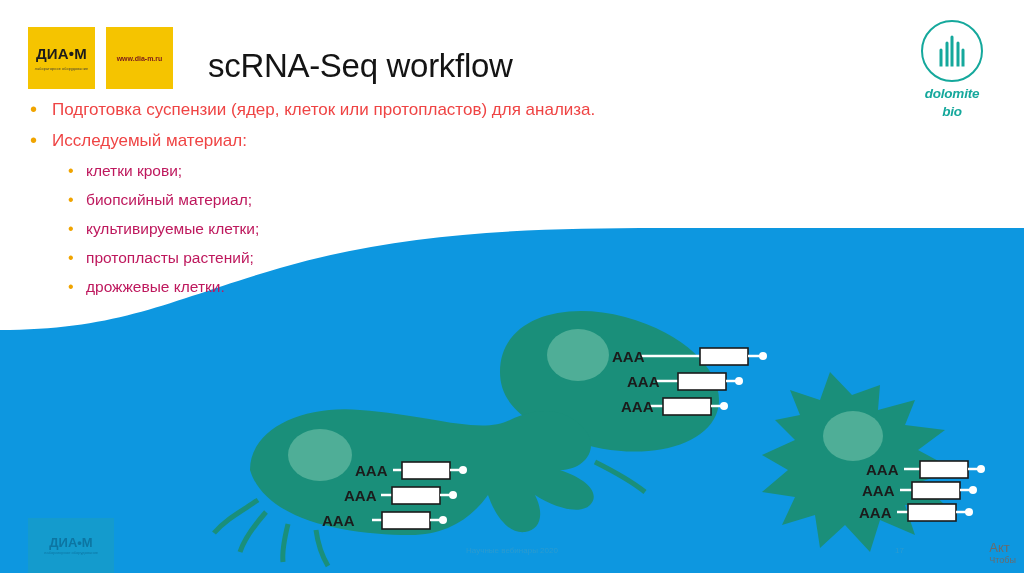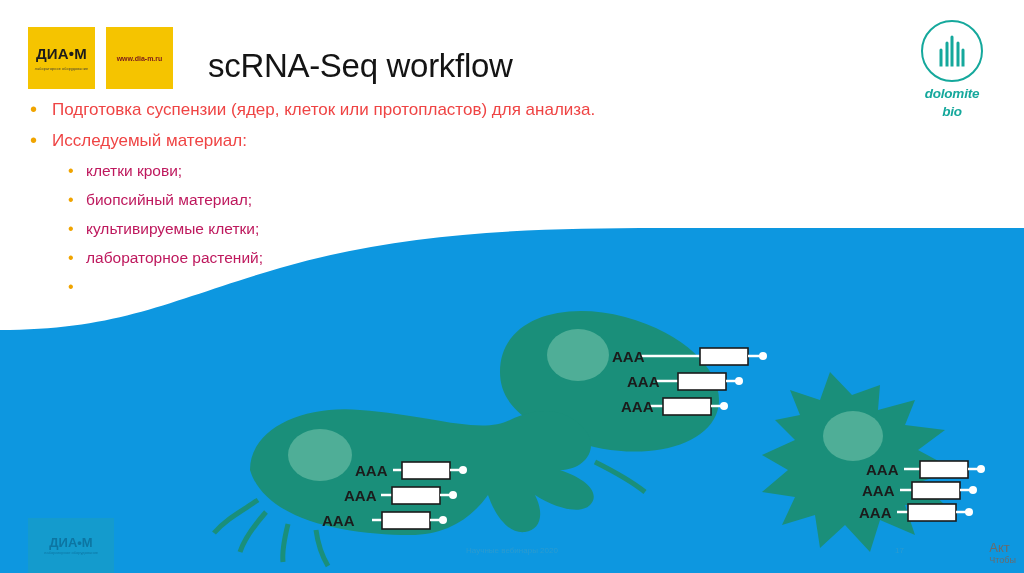--- a/index.html
+++ b/index.html
@@ -383,24 +383,25 @@
     <div class="bullet-l2">
       <span class="dot">•</span>
       <span class="txt">биопсийный материал;</span>
     </div>
     <div class="bullet-l2">
       <span class="dot">•</span>
       <span class="txt">культивируемые клетки;</span>
     </div>
     <div class="bullet-l2">
       <span class="dot">•</span>
-      <span class="txt">лабораторное растений;</span>
+      <span class="txt">протопласты растений;</span>
     </div>
     <div class="bullet-l2">
       <span class="dot">•</span>
+      <span class="txt">дрожжевые клетки.</span>
     </div>
   </div>
 
   <div class="footer-logo">
     <div class="brand">ДИА•М</div>
     <div class="sub">лабораторное оборудование</div>
   </div>
 
   <div class="footer-center">Научные вебинары 2020</div>
   <div class="footer-page">17</div>

